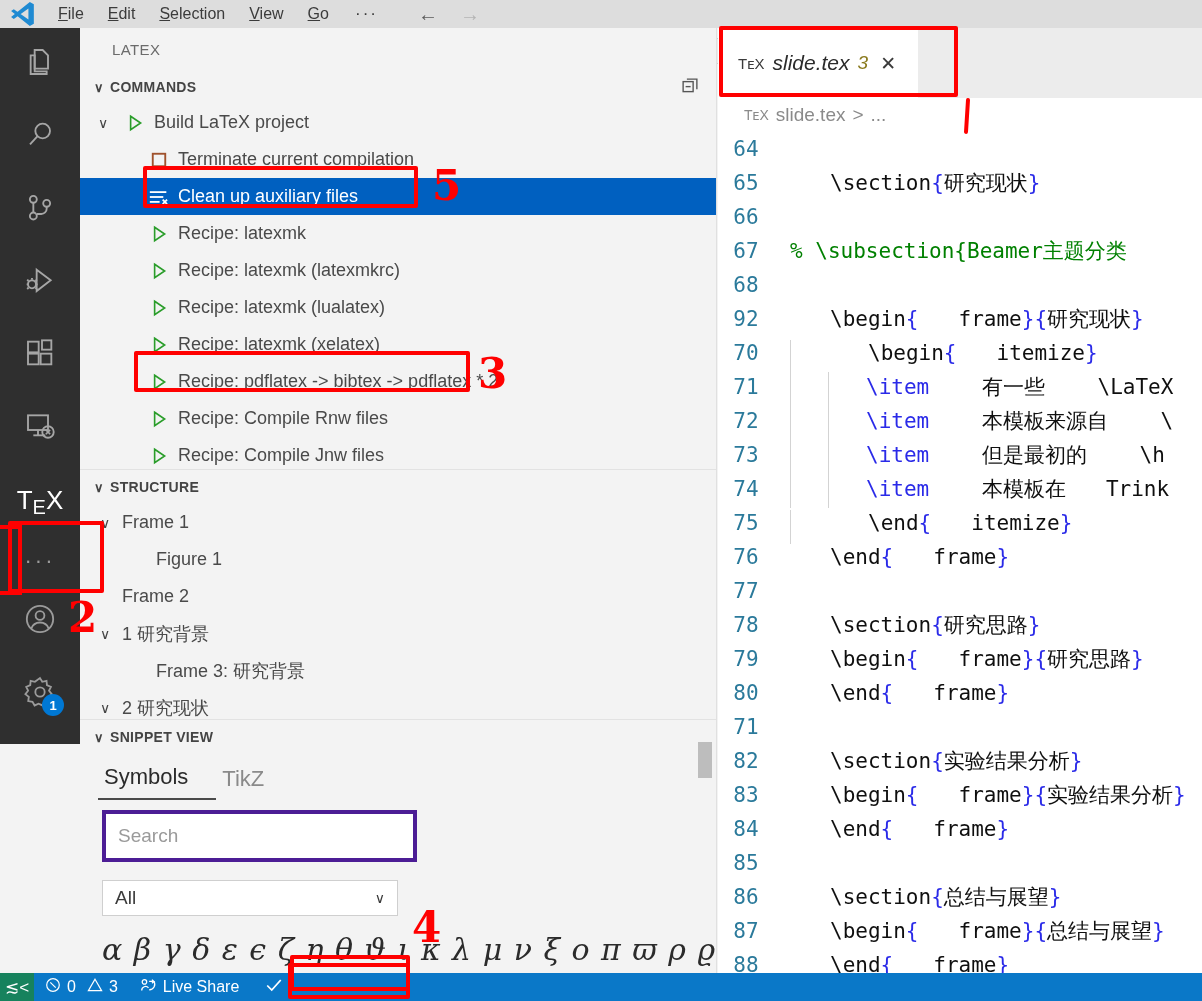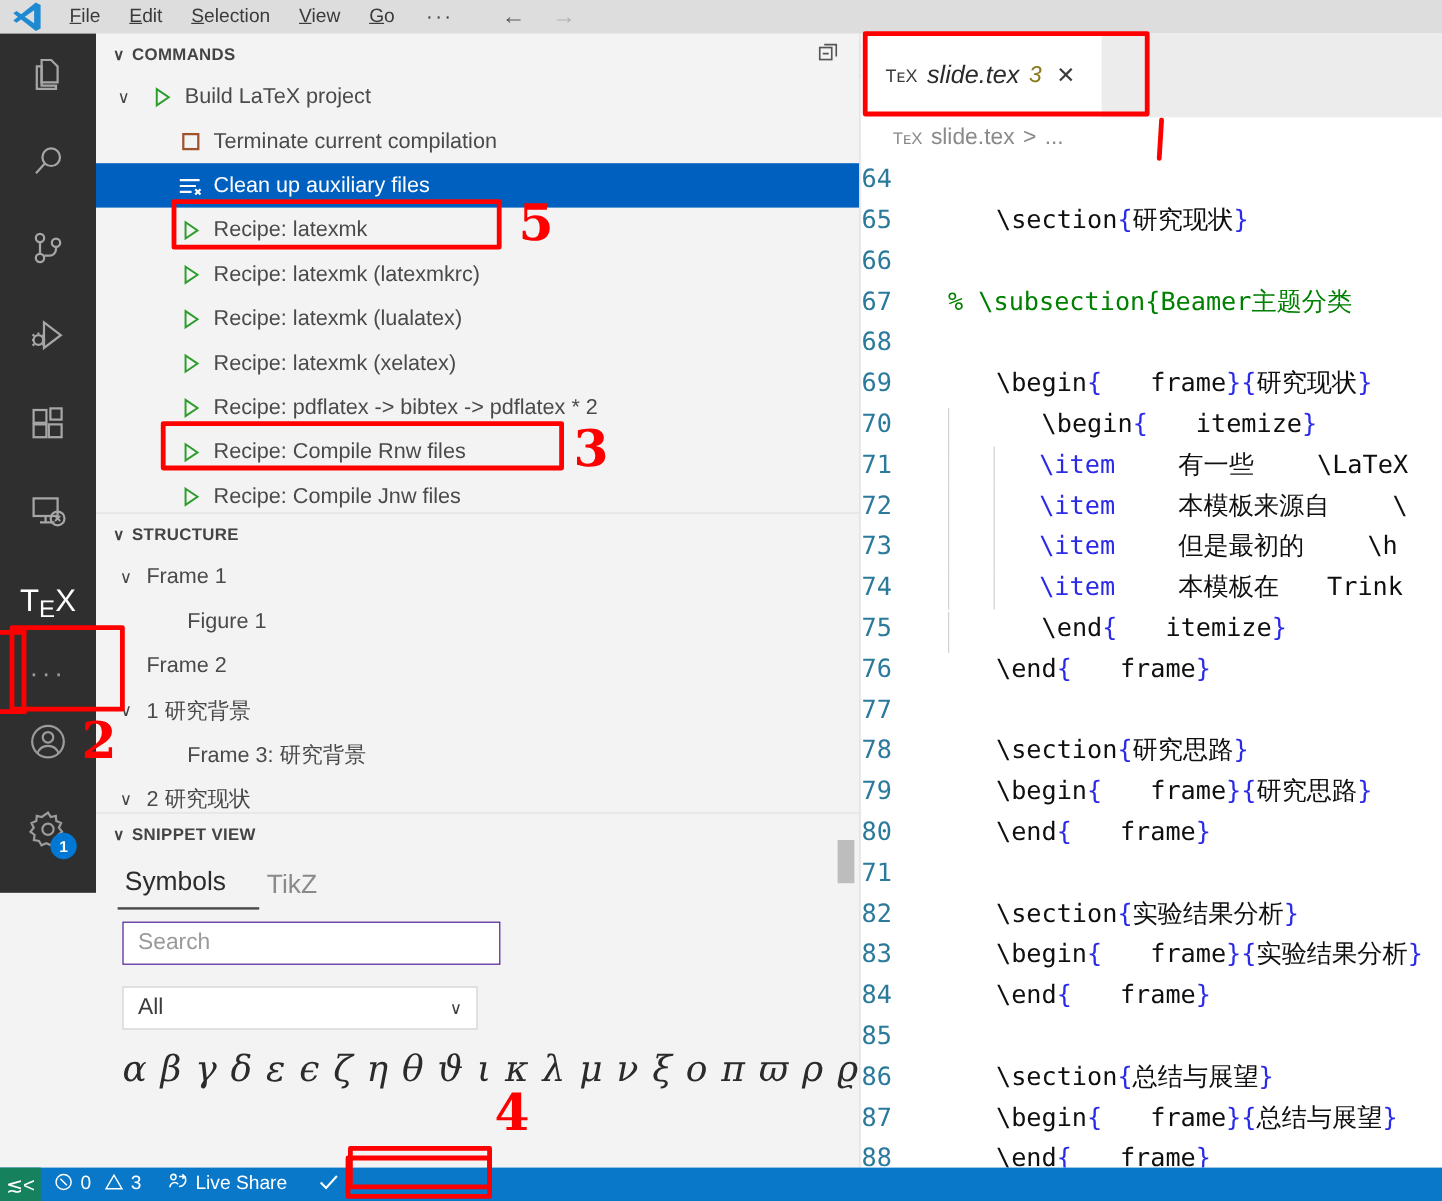--- a/index.html
+++ b/index.html
@@ -97,21 +97,21 @@
 
   
   .snippet { flex: 1; display: flex; flex-direction: column; position: relative; }
   .snip-tabs { display: flex; align-items: flex-end; height: 46px; padding-left: 18px; }
   .snip-tab {
     font-size: 22px; color: #8a8a8a; padding: 0 22px 8px 6px;
   }
   .snip-tab.active { color: #2b2b2b; border-bottom: 2px solid #4a4a4a; padding-right: 28px;}
   .snip-body { padding: 10px 0 0 22px; }
   .search-box {
-    width: 315px; height: 36px; background: #ffffff; border: 1px solid #4c1d95;
+    width: 315px; height: 52px; background: #ffffff; border: 4px solid #4c1d95;
     display: flex; align-items: center; padding-left: 12px;
     font-size: 19px; color: #9a9a9a;
   }
   .select-box {
     width: 296px; height: 36px; background: #ffffff; border: 1px solid #cfcfcf;
     display: flex; align-items: center; padding: 0 12px;
     font-size: 19px; color: #3b3b3b; margin-top: 18px; justify-content: space-between;
   }
   .select-box .caret { font-size: 14px; color: #3b3b3b; }
   .greek {
@@ -142,21 +142,21 @@
     padding-left: 26px; font-size: 19px; color: #8a8a8a; background: #ffffff;
   }
   .breadcrumb .texlogo { font-size: 14px; color: #8a8a8a; }
 
   .code {
     flex: 1; position: relative; overflow: hidden; background: #ffffff;
     font-family: "DejaVu Sans Mono", monospace; font-size: 21px;
   }
   .cline { display: flex; height: 34px; align-items: center; white-space: nowrap; }
   .lnum {
-    width: 72px; text-align: left; padding-right: 16px;
+    width: 72px; text-align: center; padding-right: 16px;
     color: #2b7a9b; font-size: 21px; flex: none;
     font-family: "DejaVu Sans Mono", monospace;
   }
   .ctext { position: relative; flex: none; }
   .tok-cmd   { color: #0f0f0f; margin-left: 40px; }
   .tok-brace { color: #2a2ae8; }
   .tok-cjk   { color: #101010; font-family: "DejaVu Sans", sans-serif; }
   .tok-cmt   { color: #008000; }
   .tok-item  { color: #2a2ae8; }
   .guide {
@@ -294,20 +294,21 @@
         <svg width="34" height="34" viewBox="0 0 24 24" fill="none" stroke="#9b9b9b" stroke-width="1.3">
           <circle cx="12" cy="12" r="3.3"></circle>
           <path d="M12 2.2 l1.6 2.6 3-.6 .3 3 2.8 1.2 -1.3 2.7 1.9 2.4 -2.4 1.9 .4 3 -3 .5 -1.5 2.6 -2.8-1.2 -2.8 1.2 -1.5-2.6 -3-.5 .4-3 -2.4-1.9 1.9-2.4 -1.3-2.7 2.8-1.2 .3-3 3 .6 z"></path>
         </svg>
       </span>
       <span class="badge">1</span>
     </div>
   </div>
 
   <div class="sidebar">
+    <div class="sidebar-title">LATEX</div>
 
     <div class="section-header">
       <span class="chev">∨</span>
       <span>COMMANDS</span>
       <span class="hdr-action">
         <svg width="20" height="20" viewBox="0 0 16 16" fill="none" stroke="#555" stroke-width="1.1">
           <rect x="2.5" y="4.5" width="8" height="8"></rect>
             <path d="M5.5 2.5 h8 v8"></path>
           <line x1="4.5" y1="8.5" x2="8.5" y2="8.5"></line>
         </svg>
@@ -506,21 +507,21 @@
         </div>
         <div class="cline">
           <span class="lnum">67</span>
           <span class="ctext"><span class="tok-cmt">% \subsection{Beamer主题分类</span></span>
         </div>
         <div class="cline">
           <span class="lnum">68</span>
           <span class="ctext"></span>
         </div>
         <div class="cline">
-          <span class="lnum">69</span>
+          <span class="lnum">92</span>
           <span class="ctext"><span class="tok-cmd">\begin</span><span class="tok-brace">{</span><span class="tok-cmd">frame</span><span class="tok-brace">}{</span><span class="tok-cjk">研究现状</span><span class="tok-brace">}</span></span>
         </div>
         <div class="cline">
           <span class="lnum">70</span>
           <span class="ctext"><span class="guide" style="left: 0px;"></span><span style="display: inline-block; width: 38px;"></span><span class="tok-cmd">\begin</span><span class="tok-brace">{</span><span class="tok-cmd">itemize</span><span class="tok-brace">}</span></span>
         </div>
         <div class="cline">
           <span class="lnum">71</span>
           <span class="ctext"><span class="guide" style="left: 0px;"></span><span class="guide" style="left: 38px;"></span><span style="display: inline-block; width: 76px;"></span><span class="tok-item">\item</span><span class="tok-cmd"> </span><span class="tok-cjk">有一些</span><span class="tok-cmd"> \LaTeX</span></span>
         </div>

